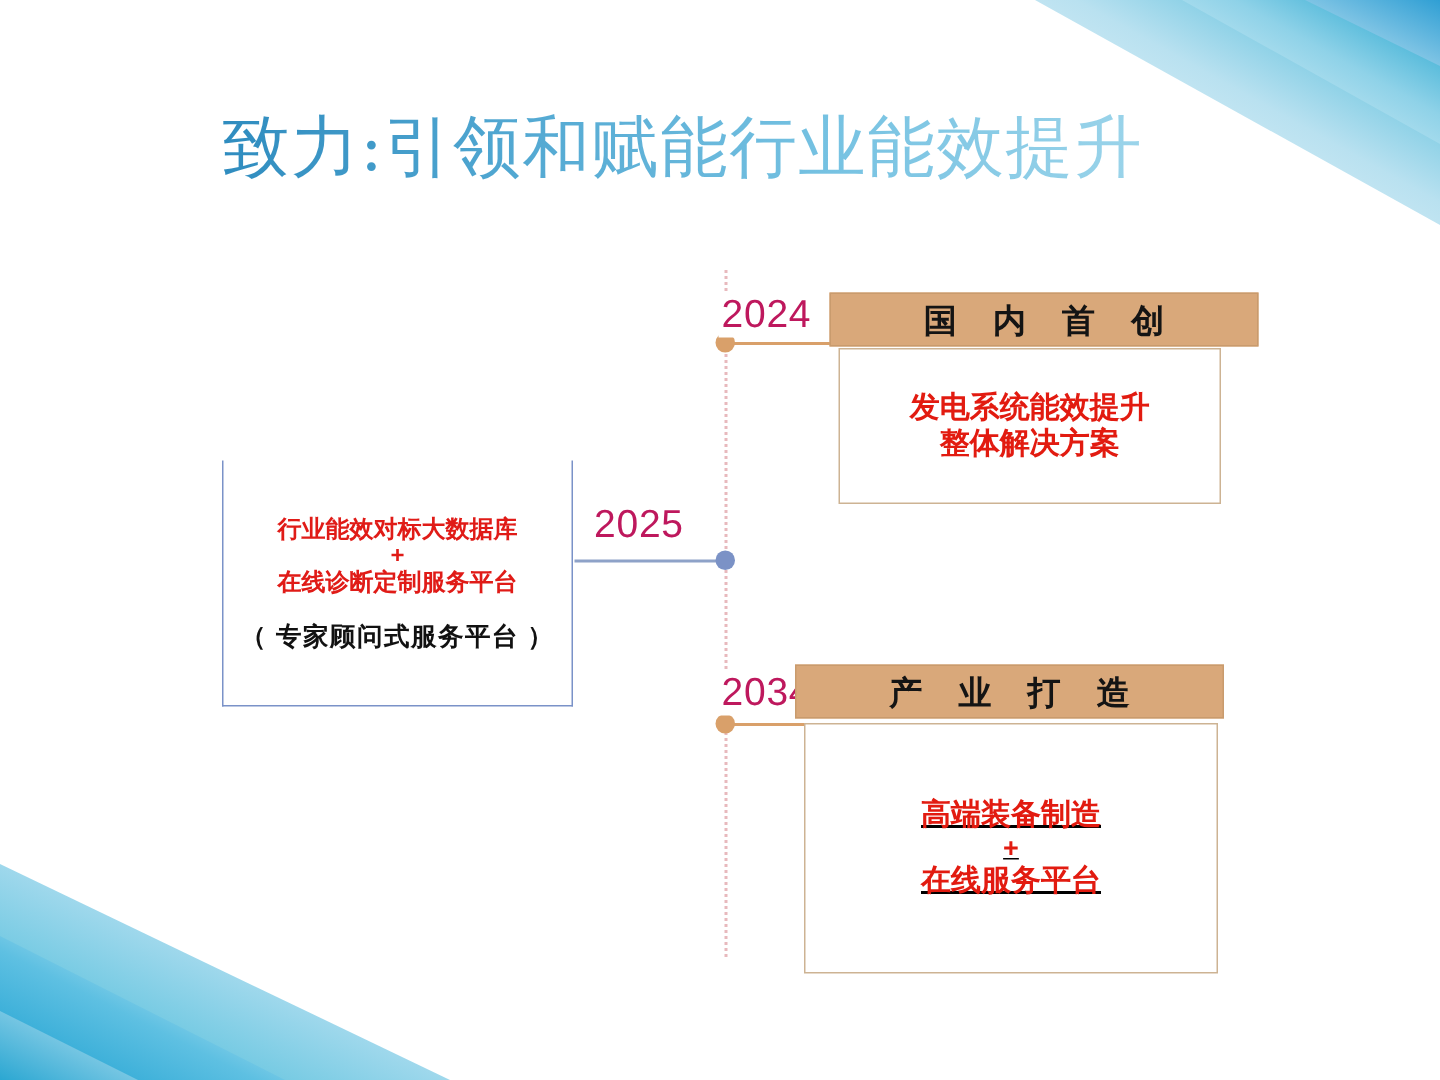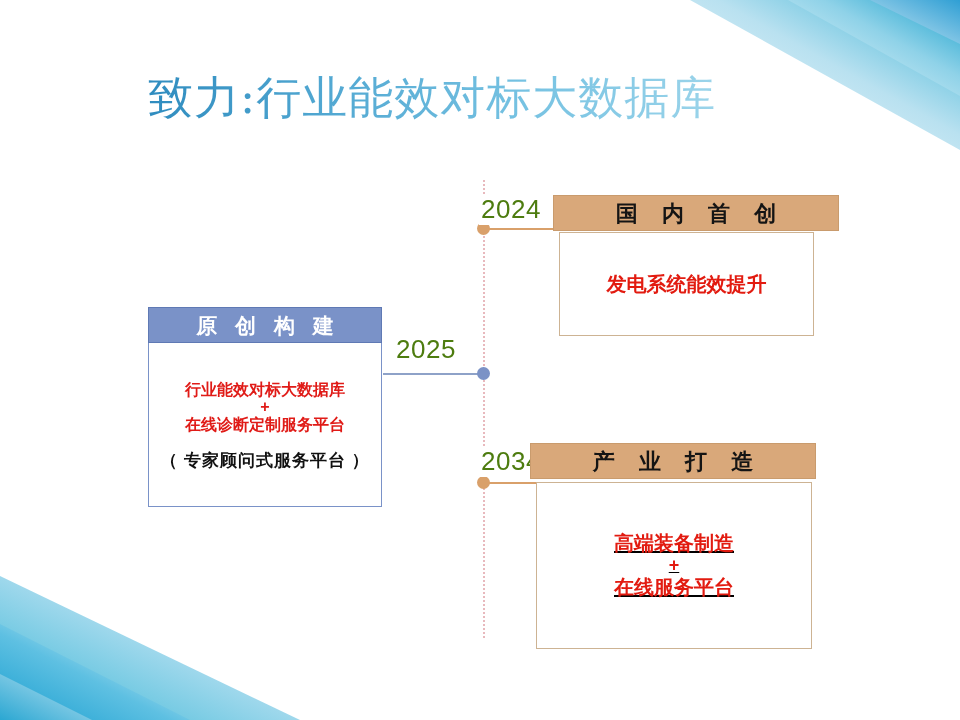--- a/index.html
+++ b/index.html
@@ -75,21 +75,21 @@
     height: 0;
   }
   #connector-2024 { left: 484px; top: 228px; width: 72px; border-top: 2px solid #d9a06a; }
   #connector-2026 { left: 484px; top: 482px; width: 72px; border-top: 2px solid #d9a06a; }
   #connector-2025 { left: 383px; top: 373px; width: 101px; border-top: 2px solid #8ea2c8; }
 
   .year-label {
     position: absolute;
     font-family: "Liberation Sans", sans-serif;
     font-size: 26px;
-    color: #4d7c0f;
+    color: #be185d;
     letter-spacing: 0.5px;
     background: #ffffff;
     padding: 0 2px;
   }
   #year-2024 { left: 479px; top: 194px; }
   #year-2025 { left: 394px; top: 334px; }
   #year-2026 { left: 479px; top: 446px; }
 
   
   .card { position: absolute; }
@@ -224,50 +224,50 @@
       <linearGradient id="gradBL3" x1="1" y1="0" x2="0" y2="1">
         <stop offset="0%" stop-color="#bfe4f3"></stop>
         <stop offset="100%" stop-color="#2ba7d2"></stop>
       </linearGradient>
     </defs>
     <polygon points="0,150 0,6 300,150" fill="url(#gradBL1)"></polygon>
     <polygon points="0,150 0,54 190,150" fill="url(#gradBL2)"></polygon>
     <polygon points="0,150 0,104 92,150" fill="url(#gradBL3)"></polygon>
   </svg>
 
-  <div id="title">致力:行业能效对标大数据库</div>
+  <div id="title">致力:引领和赋能行业能效提升</div>
 
   <div id="timeline-axis"></div>
 
   <div id="connector-2024" class="connector"></div>
   <div id="connector-2025" class="connector"></div>
   <div id="connector-2026" class="connector"></div>
 
   <div id="dot-2024" class="timeline-dot tan"></div>
   <div id="dot-2025" class="timeline-dot blue"></div>
   <div id="dot-2026" class="timeline-dot tan"></div>
 
   <div id="year-2024" class="year-label">2024</div>
   <div id="year-2025" class="year-label">2025</div>
   <div id="year-2026" class="year-label">2034</div>
 
   <div id="card-origin" class="card">
-    <div class="card-header">原 创 构 建</div>
     <div class="card-body">
       <div class="card-line line-red">行业能效对标大数据库</div>
       <div class="card-line line-plus">+</div>
       <div class="card-line line-red">在线诊断定制服务平台</div>
       <div class="card-line line-black">（ 专家顾问式服务平台 ）</div>
     </div>
   </div>
 
   <div id="card-first" class="card card-right">
     <div class="card-header">国 内 首 创</div>
     <div class="card-body">
       <div class="card-line line-red">发电系统能效提升</div>
+      <div class="card-line line-red">整体解决方案</div>
     </div>
   </div>
 
   <div id="card-industry" class="card card-right">
     <div class="card-header">产 业 打 造</div>
     <div class="card-body">
       <div class="card-line line-red">高端装备制造</div>
       <div class="card-line line-plus">+</div>
       <div class="card-line line-red">在线服务平台</div>
     </div>

